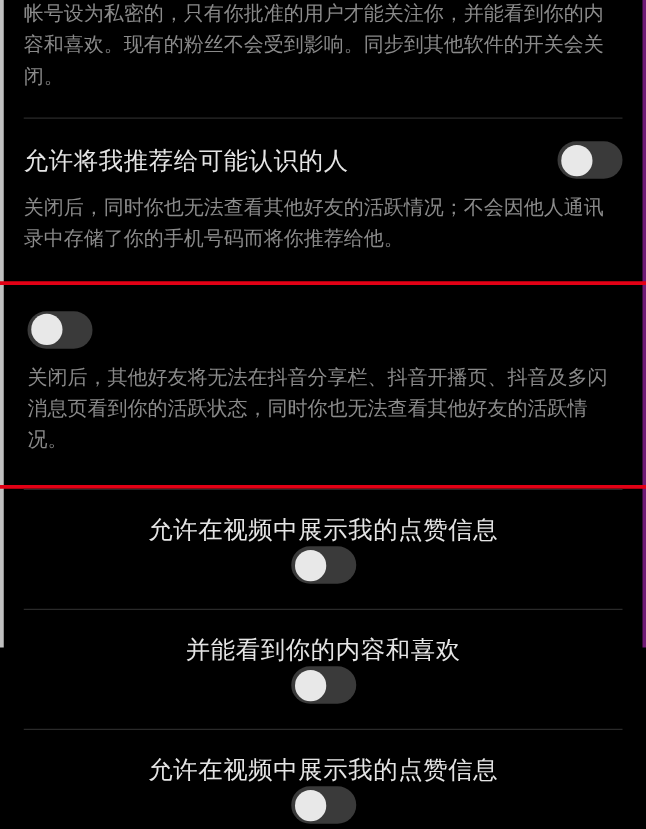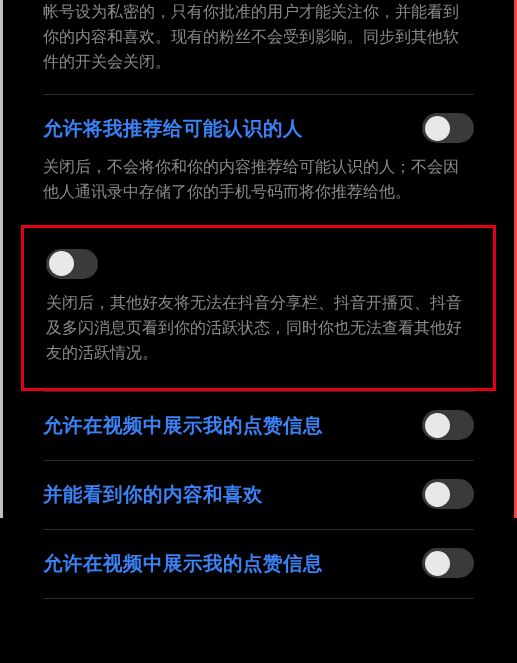--- a/index.html
+++ b/index.html
@@ -5,38 +5,38 @@
     * { margin: 0; padding: 0; box-sizing: border-box; }
     body {
       width: 517px;
       height: 663px;
       background: #000;
       font-family: -apple-system, "PingFang SC", "Microsoft YaHei", sans-serif;
       overflow: hidden;
     }
     .outer-border {
       border-left: 3px solid #c0c0c0;
-      border-right: 3px solid #ef4444;
+      border-right: 3px solid #701a75;
       height: 518px;
-      padding: 0 24px;
+      padding: 0 0;
       position: relative;
     }
     .setting-group {
       padding: 18px 16px 20px 16px;
     }
     .setting-header {
       display: flex;
       justify-content: space-between;
       align-items: center;
       margin-bottom: 12px;
     }
     .setting-title {
-      color: #3b82f6;
+      color: #e5e5e5;
       font-size: 19.5px;
-      font-weight: 700;
+      font-weight: 400;
       letter-spacing: 0.5px;
     }
     .setting-desc {
       color: #8a8a8a;
       font-size: 16px;
       line-height: 1.55;
       padding-right: 8px;
     }
     .top-desc {
       color: #8a8a8a;
@@ -68,37 +68,38 @@
       margin: 0 16px;
     }
     .highlight-box {
       border: 3px solid #e30015;
       border-radius: 0;
       margin: 0 -6px;
       padding: 3px 6px;
     }
     .compact .setting-header {
       margin-bottom: 0;
+      flex-direction: column;
     }
   </style>
 </head>
 <body>
 
 <div class="outer-border">
 
   <div class="top-desc">帐号设为私密的，只有你批准的用户才能关注你，并能看到你的内容和喜欢。现有的粉丝不会受到影响。同步到其他软件的开关会关闭。</div>
 
   <div class="divider"></div>
 
   <div class="setting-group">
     <div class="setting-header">
       <div class="setting-title">允许将我推荐给可能认识的人</div>
       <div class="toggle"></div>
     </div>
-    <div class="setting-desc">关闭后，不会将你和你的内容推荐给可能认识的人；不会因他人通讯录中存储了你的手机号码而将你推荐给他。</div>
+    <div class="setting-desc">关闭后，同时你也无法查看其他好友的活跃情况；不会因他人通讯录中存储了你的手机号码而将你推荐给他。</div>
   </div>
 
   <div class="highlight-box">
     <div class="setting-group">
       <div class="setting-header">
         <div class="toggle"></div>
       </div>
       <div class="setting-desc">关闭后，其他好友将无法在抖音分享栏、抖音开播页、抖音及多闪消息页看到你的活跃状态，同时你也无法查看其他好友的活跃情况。</div>
     </div>
   </div>

